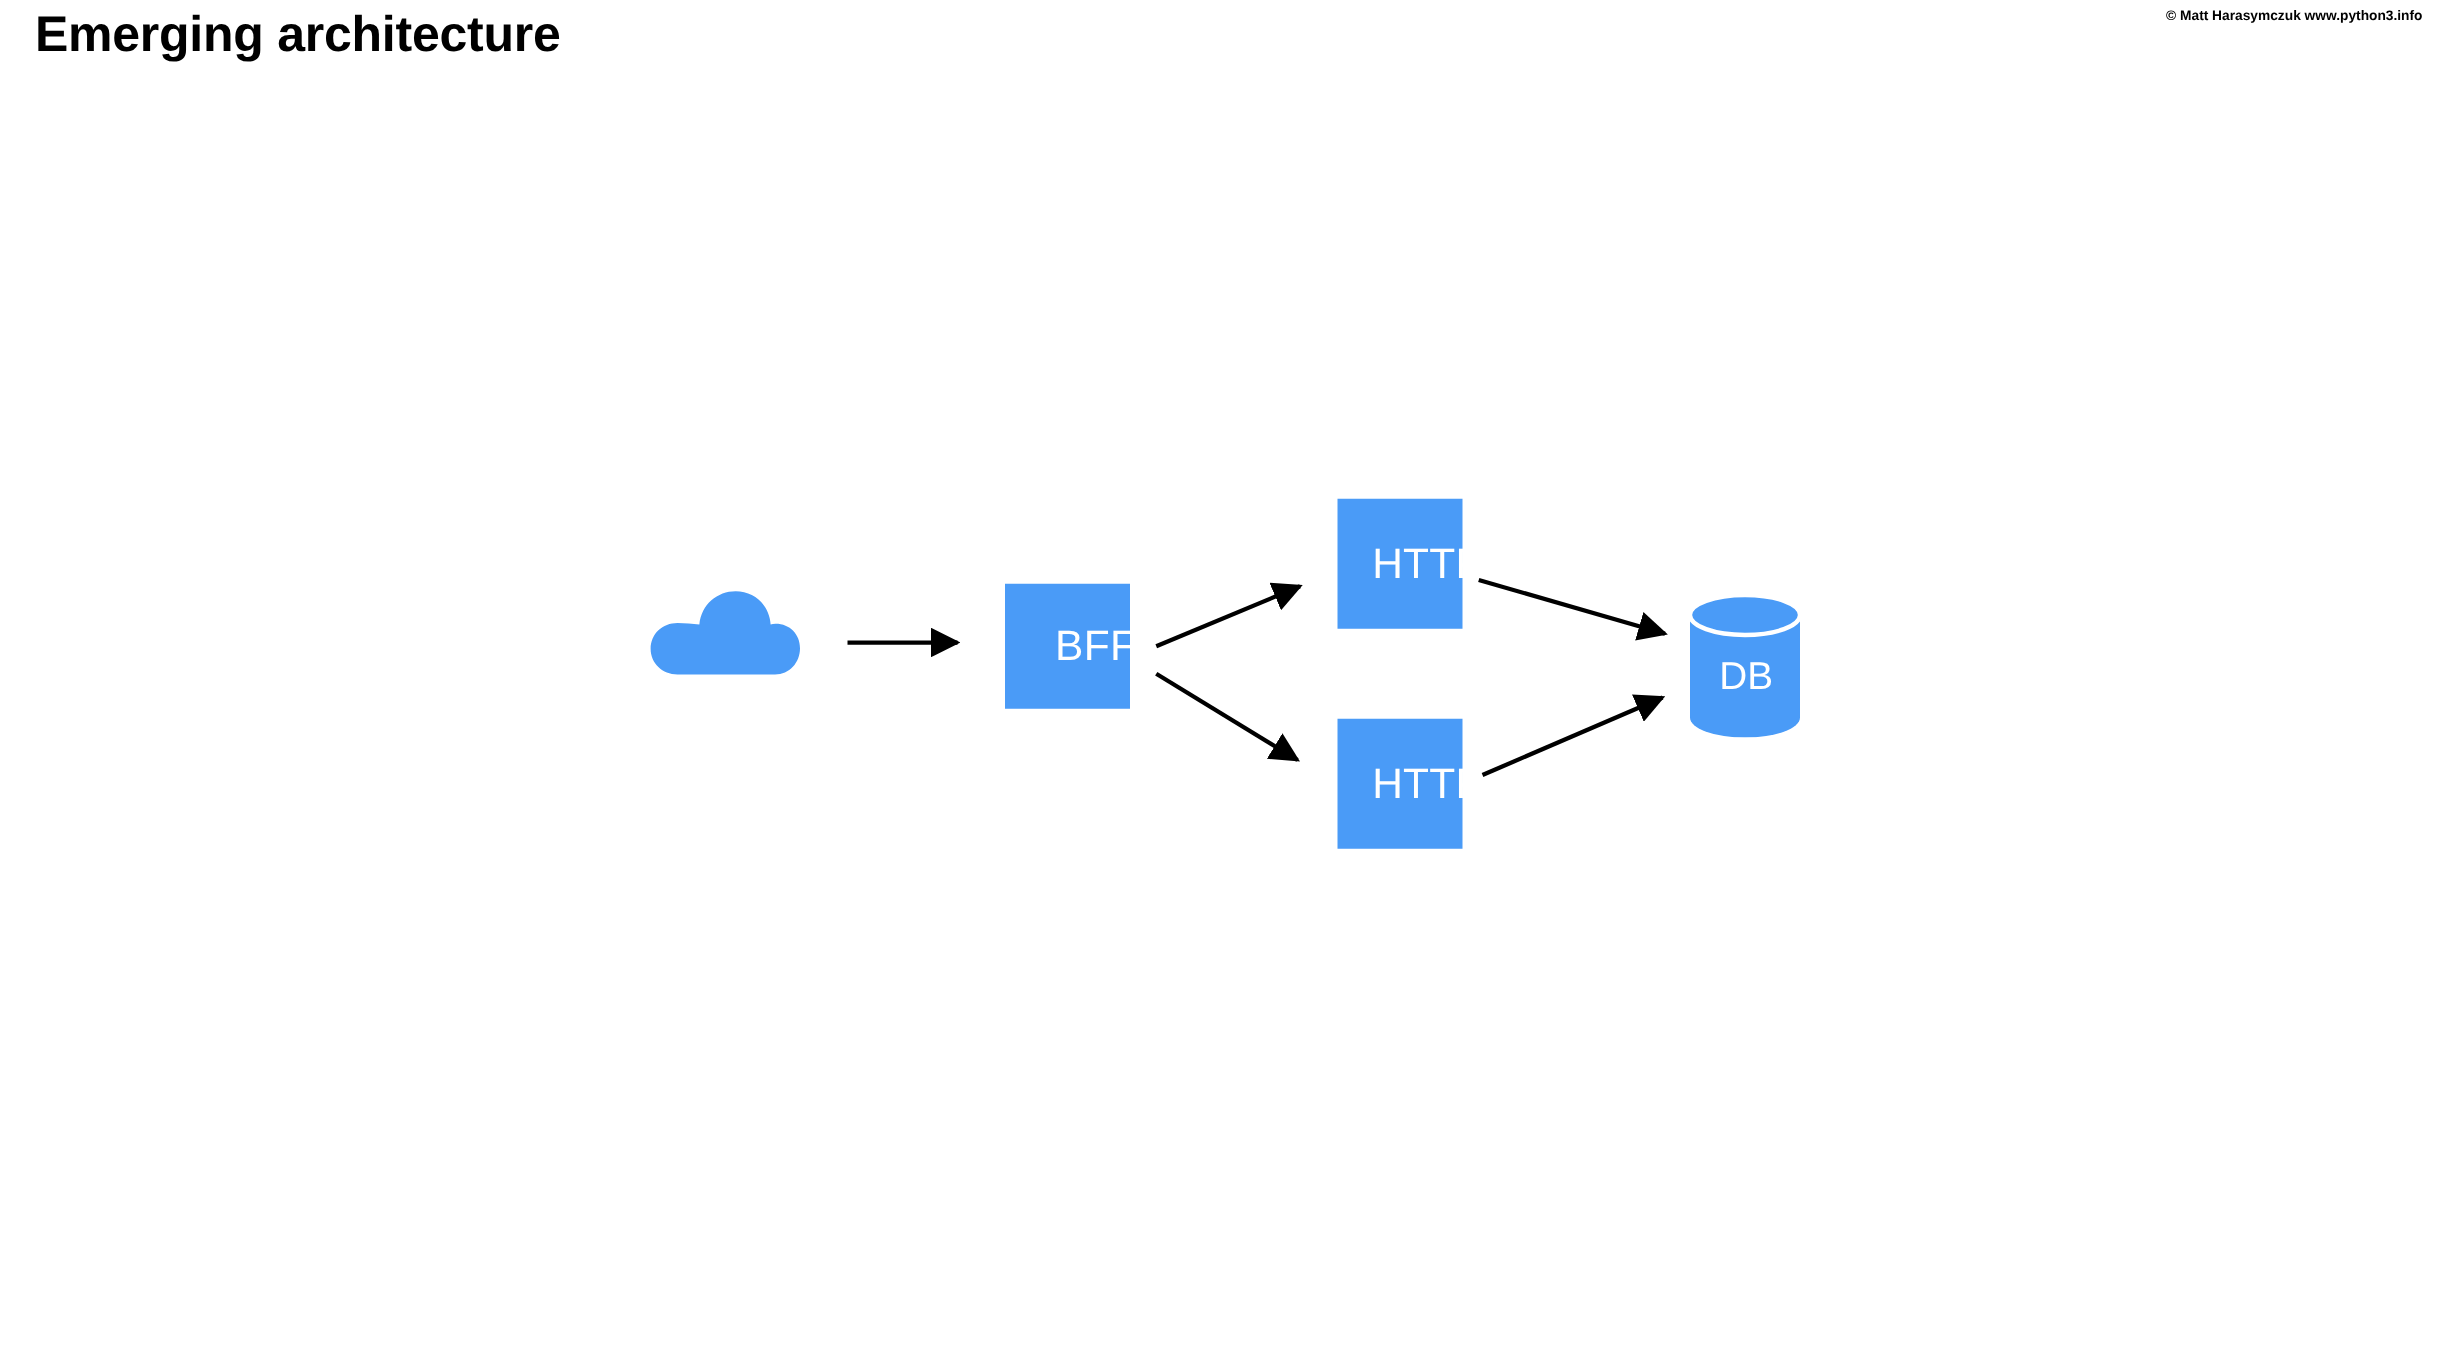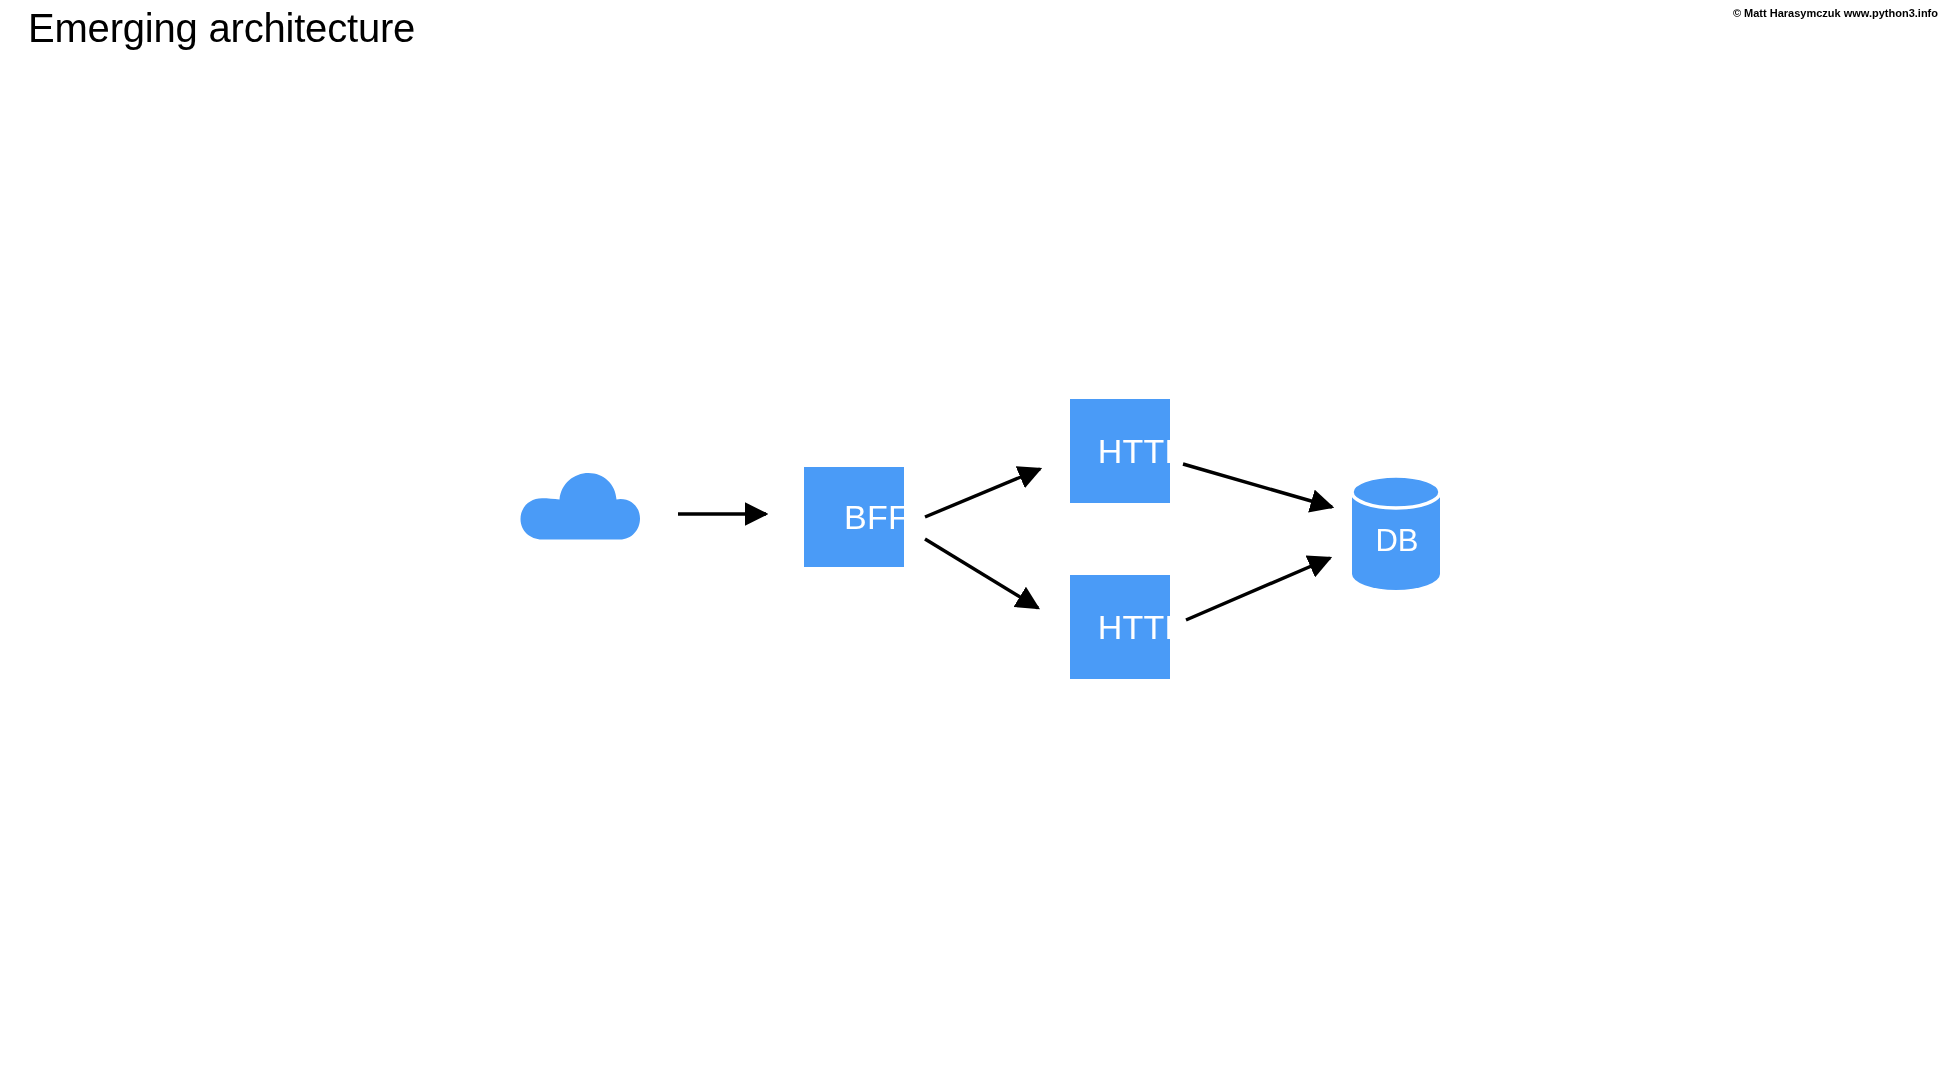--- a/index.html
+++ b/index.html
@@ -15,21 +15,21 @@
     font-family: "Liberation Sans", sans-serif;
     -webkit-font-smoothing: antialiased;
   }
 
   
   #slide-title {
     position: absolute;
     left: 28px;
     top: 6px;
     font-size: 40px;
-    font-weight: 400;
+    font-weight: 700;
     color: #000000;
     letter-spacing: -0.2px;
     white-space: nowrap;
   }
   #copyright {
     position: absolute;
     right: 22px;
     top: 7px;
     font-size: 11px;
     font-weight: 700;

